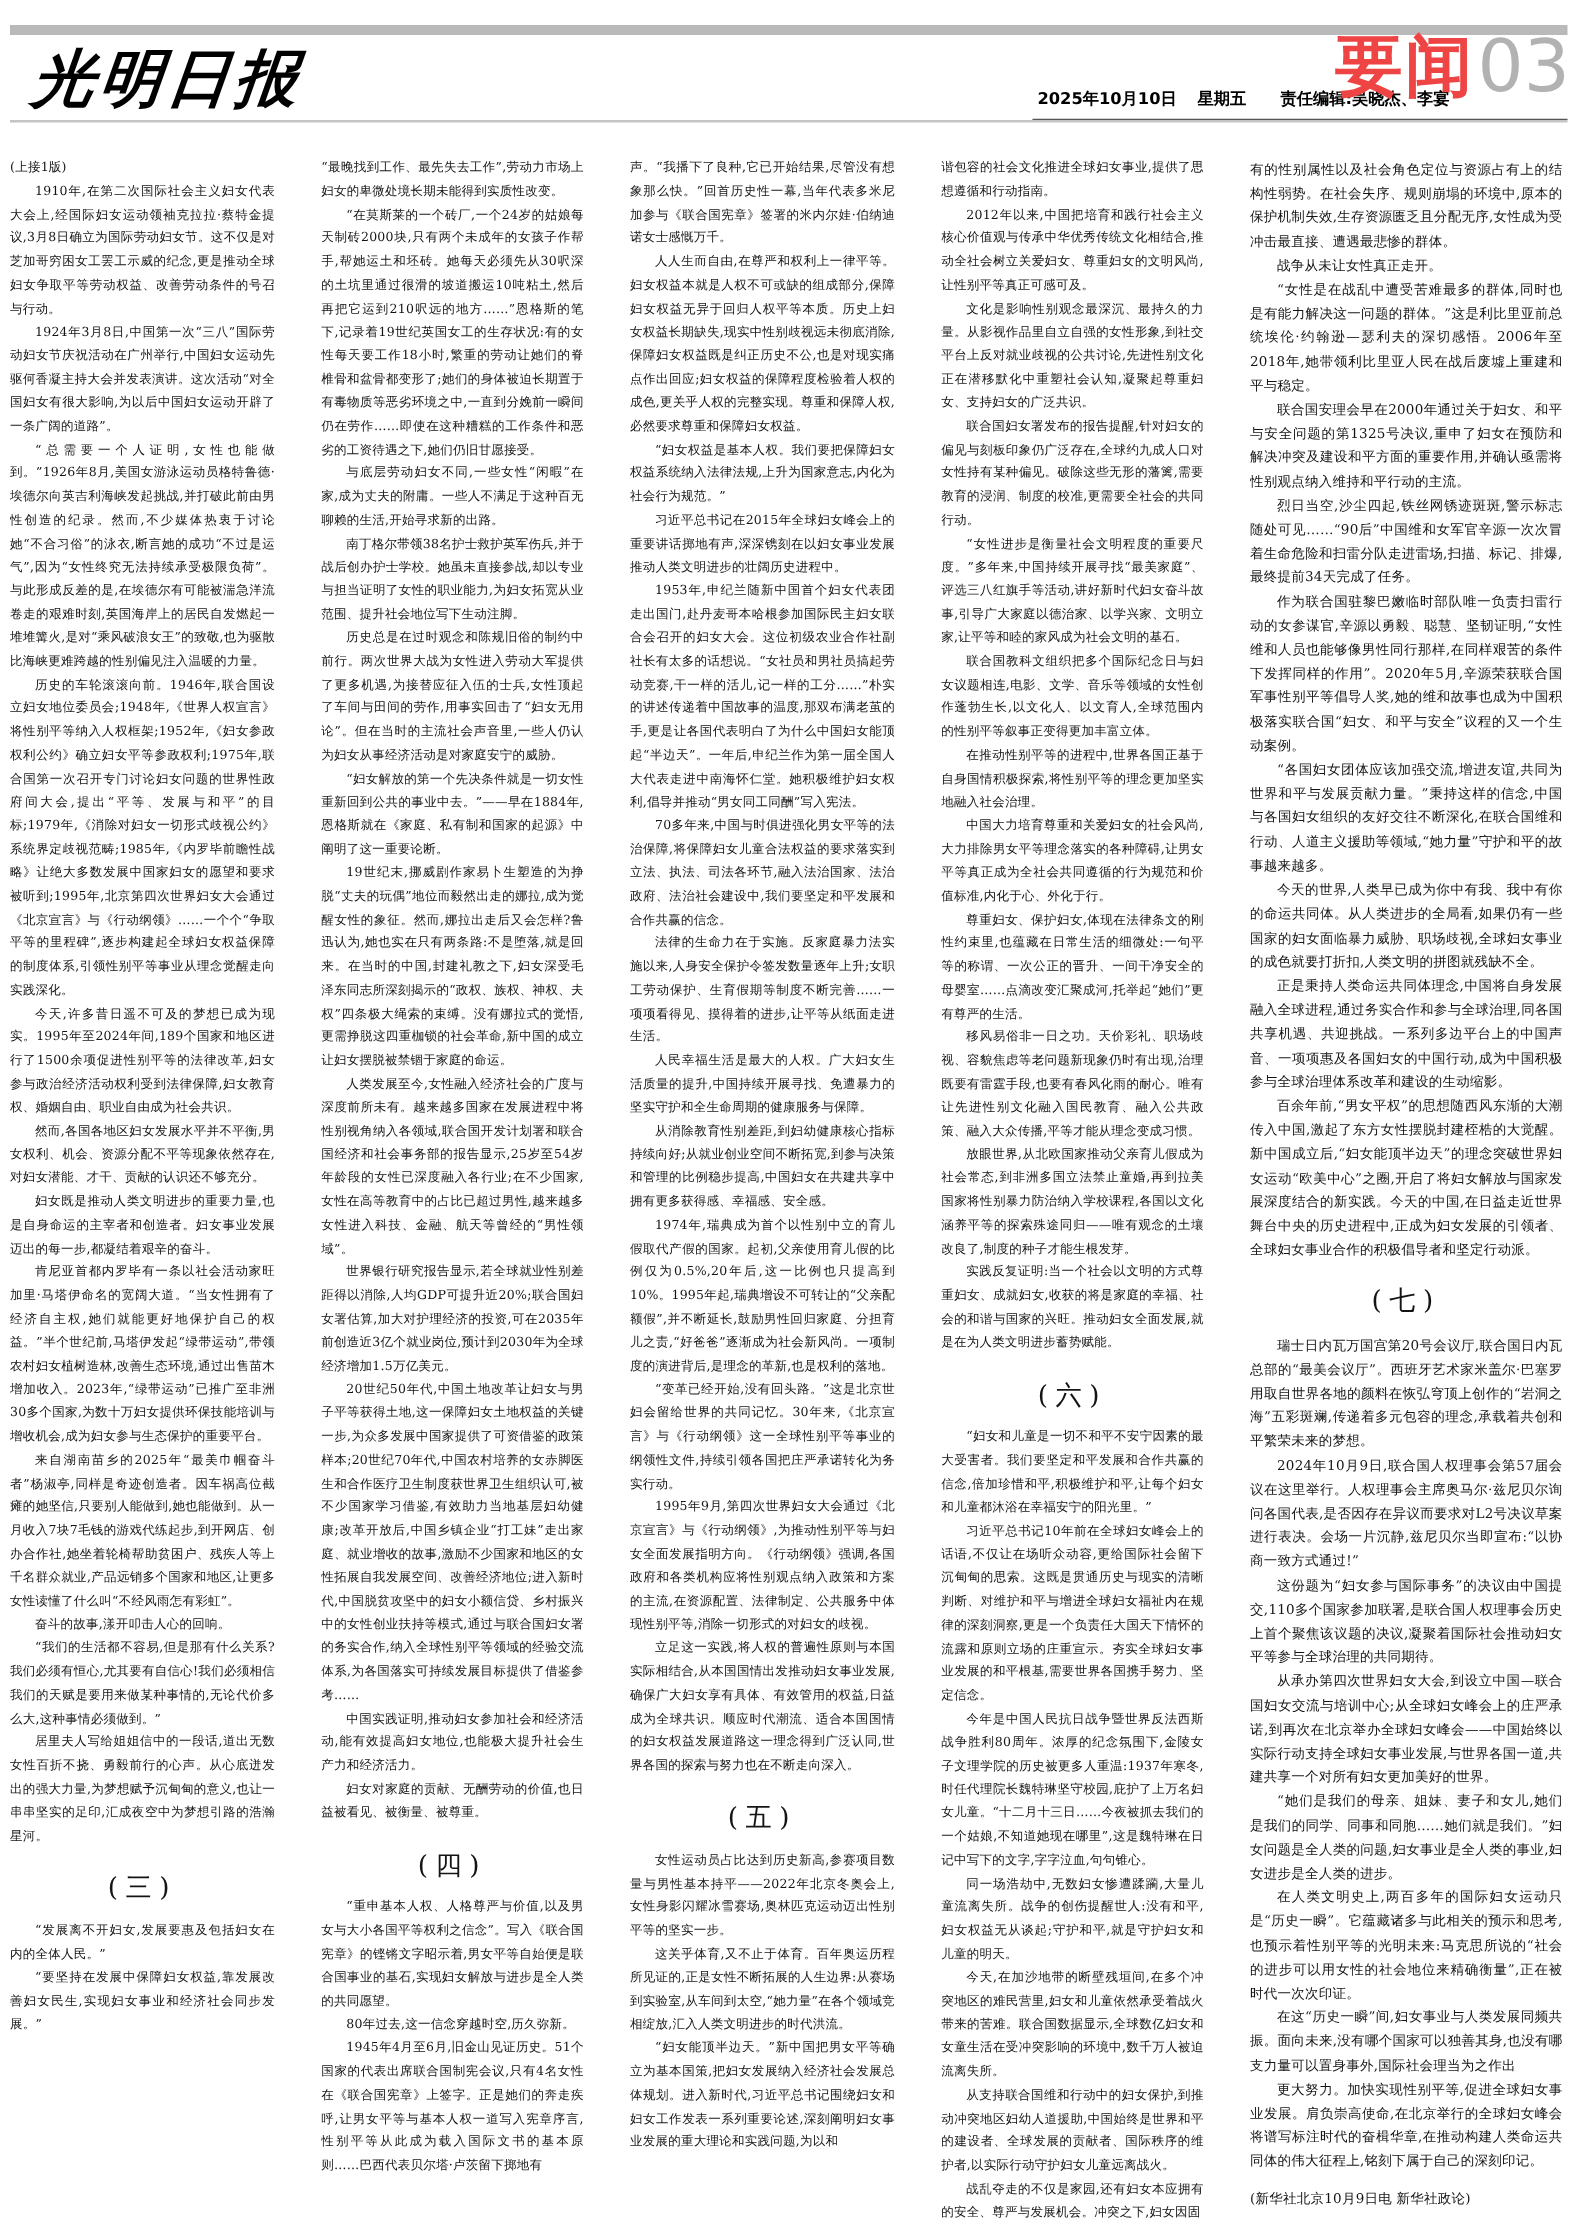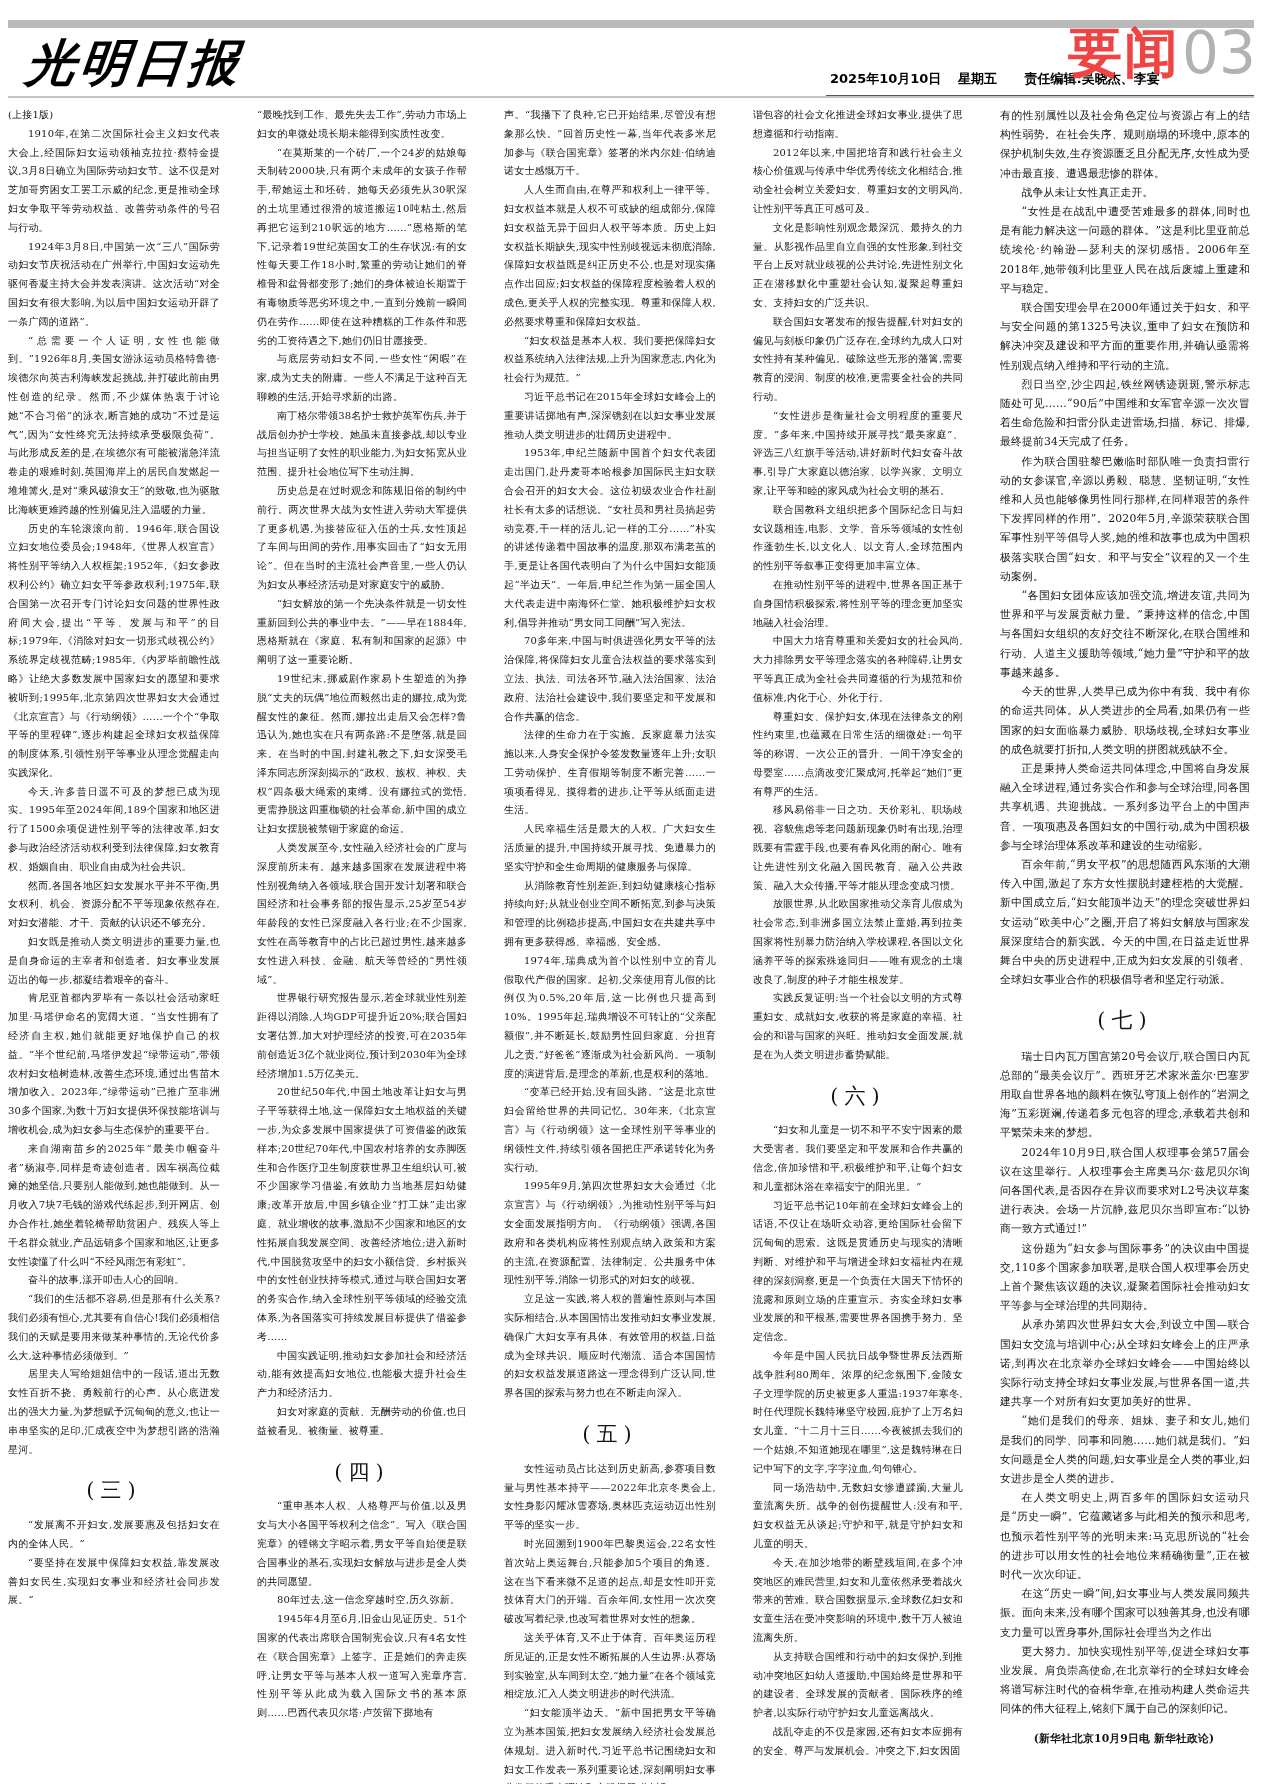--- a/index.html
+++ b/index.html
@@ -30,35 +30,35 @@
   .headrule{position:absolute;left:8px;right:8px;top:96px;height:2px;background:#c4c4c4}
   .headrule-dark{position:absolute;left:826px;right:8px;top:95px;height:1px;background:#555}
 
   
   .cols{
     position:absolute;left:8px;top:106px;width:1246px;height:1678px;
     display:flex;gap:37px;overflow:hidden;
   }
   .col{
     flex:0 0 auto;overflow:hidden;text-align:justify;
-    font-size:10px;line-height:18.8px;letter-spacing:0.2px;
+    font-size:10px;line-height:18.8px;letter-spacing:0.2px;margin-top:20px;
   }
   .col.c1{width:212px}
   .col.c2{width:210px}
   .col.c3{width:212px}
   .col.c4{width:210px}
   .col.c5{width:250px;font-size:10.8px;line-height:19.2px}
   .col .p{text-indent:2em}
   .col .cont{text-indent:0}
   .col .note{text-indent:0}
   .col .sec{
     text-indent:0;text-align:center;font-size:21px;letter-spacing:6px;
     margin:22px 0 16px;font-weight:500;
   }
-  .col .credit{text-indent:0;text-align:center;font-weight:bold;margin-top:10px;padding-right:2px}
+  .col .credit{text-indent:0;text-align:left;font-weight:normal;margin-top:10px;padding-right:2px}
 </style>
 </head>
 <body>
 
 <div class="topbar"></div>
 
 <div class="logo">光明日报</div>
 
 <div class="dateline">
   <span>2025年10月10日</span>
@@ -118,21 +118,20 @@
       <div class="p">70多年来,中国与时俱进强化男女平等的法治保障,将保障妇女儿童合法权益的要求落实到立法、执法、司法各环节,融入法治国家、法治政府、法治社会建设中,我们要坚定和平发展和合作共赢的信念。</div>
       <div class="p">法律的生命力在于实施。反家庭暴力法实施以来,人身安全保护令签发数量逐年上升;女职工劳动保护、生育假期等制度不断完善……一项项看得见、摸得着的进步,让平等从纸面走进生活。</div>
       <div class="p">人民幸福生活是最大的人权。广大妇女生活质量的提升,中国持续开展寻找、免遭暴力的坚实守护和全生命周期的健康服务与保障。</div>
       <div class="p">从消除教育性别差距,到妇幼健康核心指标持续向好;从就业创业空间不断拓宽,到参与决策和管理的比例稳步提高,中国妇女在共建共享中拥有更多获得感、幸福感、安全感。</div>
       <div class="p">1974年,瑞典成为首个以性别中立的育儿假取代产假的国家。起初,父亲使用育儿假的比例仅为0.5%,20年后,这一比例也只提高到10%。1995年起,瑞典增设不可转让的“父亲配额假”,并不断延长,鼓励男性回归家庭、分担育儿之责,“好爸爸”逐渐成为社会新风尚。一项制度的演进背后,是理念的革新,也是权利的落地。</div>
       <div class="p">“变革已经开始,没有回头路。”这是北京世妇会留给世界的共同记忆。30年来,《北京宣言》与《行动纲领》这一全球性别平等事业的纲领性文件,持续引领各国把庄严承诺转化为务实行动。</div>
       <div class="p">1995年9月,第四次世界妇女大会通过《北京宣言》与《行动纲领》,为推动性别平等与妇女全面发展指明方向。《行动纲领》强调,各国政府和各类机构应将性别观点纳入政策和方案的主流,在资源配置、法律制定、公共服务中体现性别平等,消除一切形式的对妇女的歧视。</div>
       <div class="p">立足这一实践,将人权的普遍性原则与本国实际相结合,从本国国情出发推动妇女事业发展,确保广大妇女享有具体、有效管用的权益,日益成为全球共识。顺应时代潮流、适合本国国情的妇女权益发展道路这一理念得到广泛认同,世界各国的探索与努力也在不断走向深入。</div>
       <div class="sec">(五)</div>
       <div class="p">女性运动员占比达到历史新高,参赛项目数量与男性基本持平——2022年北京冬奥会上,女性身影闪耀冰雪赛场,奥林匹克运动迈出性别平等的坚实一步。</div>
-      <div class="p">时光回溯到1900年巴黎奥运会,22名女性首次站上奥运舞台,只能参加5个项目的角逐。这在当下看来微不足道的起点,却是女性叩开竞技体育大门的开端。百余年间,女性用一次次突破改写着纪录,也改写着世界对女性的想象。</div>
       <div class="p">这关乎体育,又不止于体育。百年奥运历程所见证的,正是女性不断拓展的人生边界:从赛场到实验室,从车间到太空,“她力量”在各个领域竞相绽放,汇入人类文明进步的时代洪流。</div>
       <div class="p">“妇女能顶半边天。”新中国把男女平等确立为基本国策,把妇女发展纳入经济社会发展总体规划。进入新时代,习近平总书记围绕妇女和妇女工作发表一系列重要论述,深刻阐明妇女事业发展的重大理论和实践问题,为以和</div>
     </div>
   <div class="col c4">
       <div class="cont">谐包容的社会文化推进全球妇女事业,提供了思想遵循和行动指南。</div>
       <div class="p">2012年以来,中国把培育和践行社会主义核心价值观与传承中华优秀传统文化相结合,推动全社会树立关爱妇女、尊重妇女的文明风尚,让性别平等真正可感可及。</div>
       <div class="p">文化是影响性别观念最深沉、最持久的力量。从影视作品里自立自强的女性形象,到社交平台上反对就业歧视的公共讨论,先进性别文化正在潜移默化中重塑社会认知,凝聚起尊重妇女、支持妇女的广泛共识。</div>
       <div class="p">联合国妇女署发布的报告提醒,针对妇女的偏见与刻板印象仍广泛存在,全球约九成人口对女性持有某种偏见。破除这些无形的藩篱,需要教育的浸润、制度的校准,更需要全社会的共同行动。</div>
       <div class="p">“女性进步是衡量社会文明程度的重要尺度。”多年来,中国持续开展寻找“最美家庭”、评选三八红旗手等活动,讲好新时代妇女奋斗故事,引导广大家庭以德治家、以学兴家、文明立家,让平等和睦的家风成为社会文明的基石。</div>
       <div class="p">联合国教科文组织把多个国际纪念日与妇女议题相连,电影、文学、音乐等领域的女性创作蓬勃生长,以文化人、以文育人,全球范围内的性别平等叙事正变得更加丰富立体。</div>

